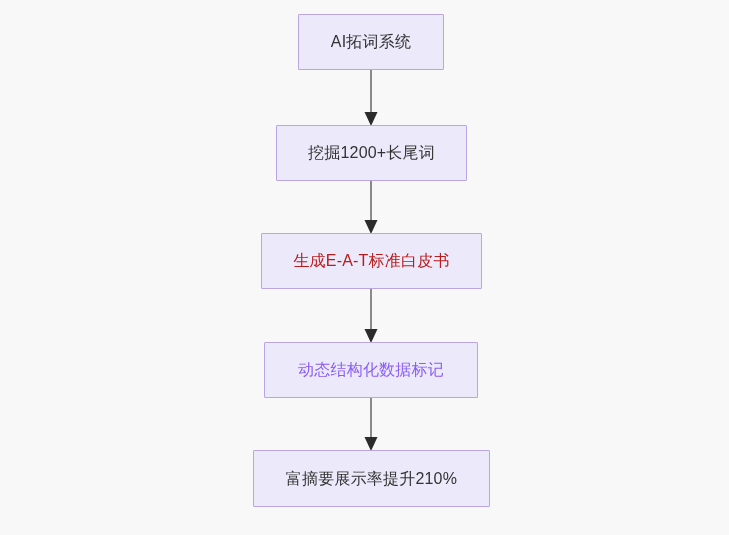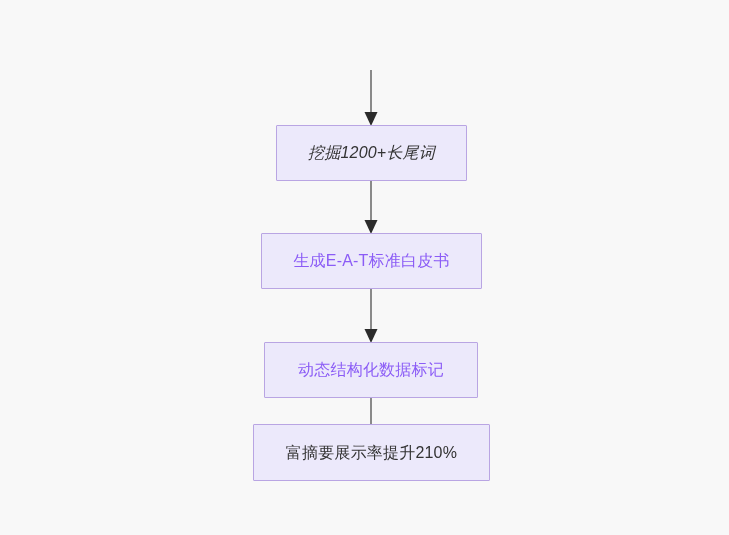--- a/index.html
+++ b/index.html
@@ -73,30 +73,33 @@
     <g>
       <line class="edge-line" x1="371" y1="289" x2="371" y2="334" stroke="#8a8a8a"></line>
       <polygon class="edge-head" points="371,343 364.5,329 377.5,329" fill="#2b2b2b"></polygon>
     </g>
     <g>
       <line class="edge-line" x1="371" y1="398" x2="371" y2="442" stroke="#8a8a8a"></line>
       <polygon class="edge-head" points="371,451 364.5,437 377.5,437" fill="#2b2b2b"></polygon>
     </g>
   </svg>
 
+  <div class="node" id="node-1" style="left: 298px; top: 14px; width: 146px; height: 56px; background: rgb(236, 233, 251); border-color: rgb(185, 165, 227); color: rgb(51, 51, 51);">
+    <span class="node-label">AI拓词系统</span>
+  </div>
 
-  <div class="node" id="node-2" style="left: 276px; top: 125px; width: 191px; height: 56px; background: rgb(236, 233, 251); border-color: rgb(185, 165, 227); color: rgb(51, 51, 51); font-style: italic;">
+  <div class="node" id="node-2" style="left: 276px; top: 125px; width: 191px; height: 56px; background: rgb(236, 233, 251); border-color: rgb(185, 165, 227); color: rgb(51, 51, 51);">
     <span class="node-label">挖掘1200+长尾词</span>
   </div>
 
-  <div class="node" id="node-3" style="left: 261px; top: 233px; width: 221px; height: 56px; background: rgb(236, 233, 251); border-color: rgb(185, 165, 227); color: #8b5cf6; align-items: center;">
+  <div class="node" id="node-3" style="left: 261px; top: 233px; width: 221px; height: 56px; background: rgb(236, 233, 251); border-color: rgb(185, 165, 227); color: #b91c1c; align-items: center;">
     <span class="node-label">生成E-A-T标准白皮书</span>
   </div>
 
   <div class="node" id="node-4" style="left: 264px; top: 342px; width: 214px; height: 56px; background: rgb(236, 233, 251); border-color: rgb(185, 165, 227); color: #8b5cf6;">
     <span class="node-label">动态结构化数据标记</span>
   </div>
 
-  <div class="node" id="node-5" style="left: 253px; top: 424px; width: 237px; height: 57px; background: rgb(236, 233, 251); border-color: rgb(185, 165, 227); color: rgb(51, 51, 51);">
+  <div class="node" id="node-5" style="left: 253px; top: 450px; width: 237px; height: 57px; background: rgb(236, 233, 251); border-color: rgb(185, 165, 227); color: rgb(51, 51, 51);">
     <span class="node-label">富摘要展示率提升210%</span>
   </div>
 
 </div>
 
 </body></html>

